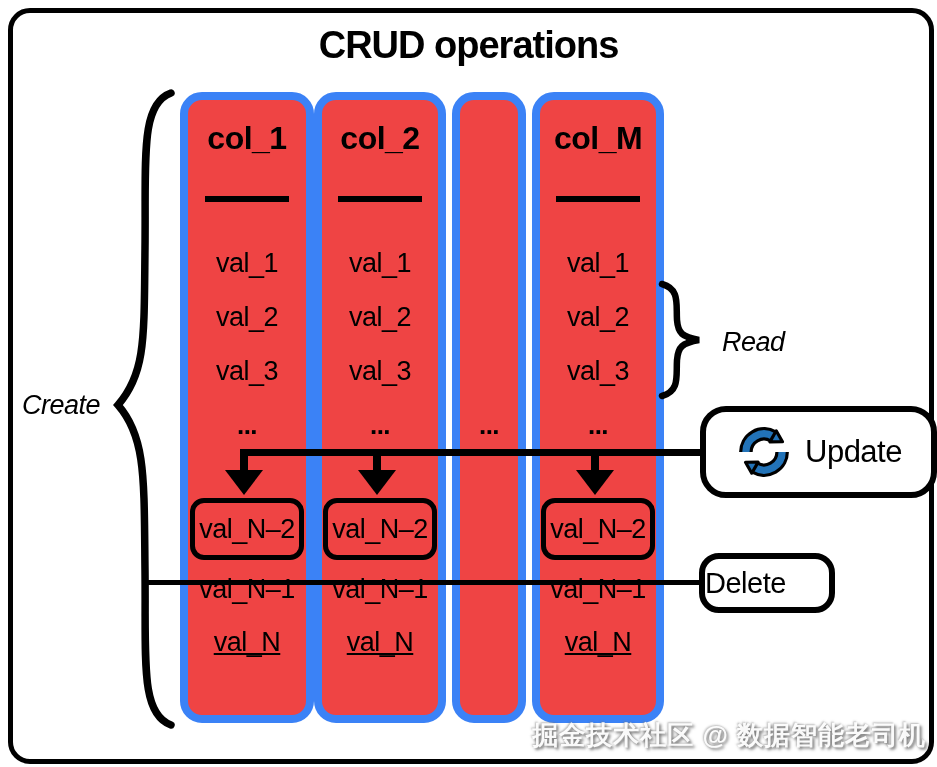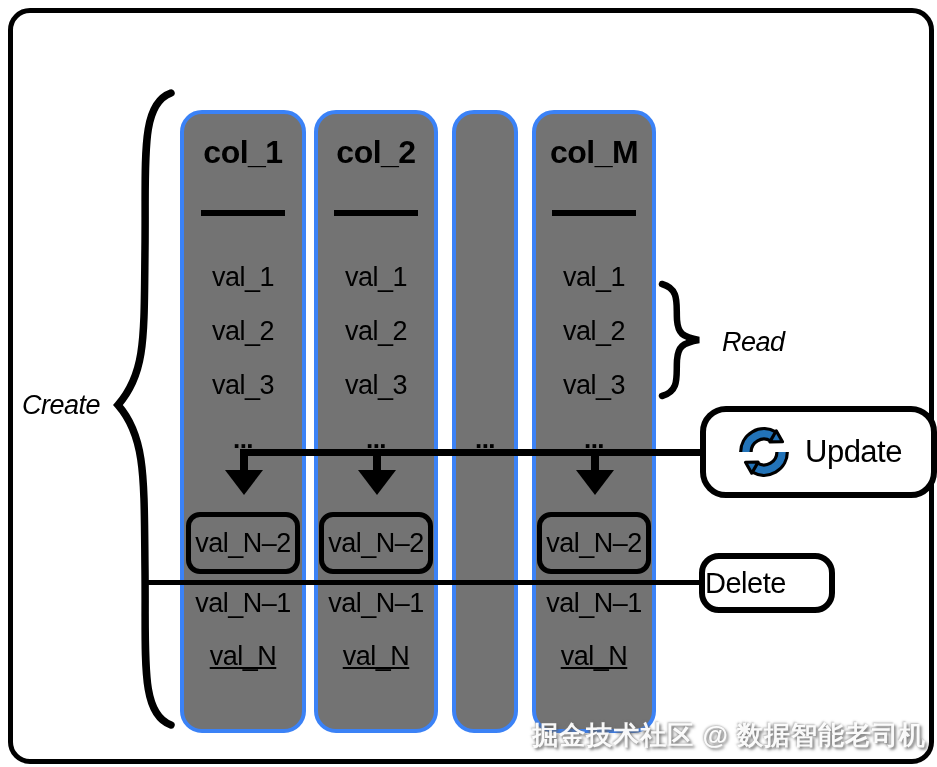--- a/index.html
+++ b/index.html
@@ -10,22 +10,22 @@
   .frame{
     position:absolute;left:8px;top:8px;width:916px;height:746px;
     border:5px solid #000;border-radius:22px;background:#fff;
   }
   .title{
     position:absolute;left:0;top:24px;width:937px;text-align:center;
     font-size:38px;font-weight:bold;letter-spacing:-1px;
   }
   
   .column{
-    position:absolute;top:110px;height:615px;background:#737373;
-    border:4px solid #3b82f6;border-radius:22px;z-index:1;
+    position:absolute;top:92px;height:615px;background:#ef4444;
+    border:8px solid #3b82f6;border-radius:22px;z-index:1;
   }
   .col-1{left:180px;width:118px;}
   .col-2{left:314px;width:116px;}
   .col-dots{left:452px;width:58px;}
   .col-m{left:532px;width:116px;}
   .col-header{
     position:absolute;left:0;right:0;top:20px;text-align:center;
     font-size:32px;font-weight:bold;letter-spacing:-0.5px;
   }
   .col-underline{
@@ -76,20 +76,21 @@
     font-size:26px;font-weight:bold;letter-spacing:1px;color:rgba(255,255,255,0.95);
     text-shadow:2px 2px 3px rgba(95,95,95,0.85), -1px -1px 2px rgba(120,120,120,0.5);
   }
 </style>
 </head>
 <body>
 
 <div class="canvas">
   <div class="frame"></div>
 
+  <div class="title">CRUD operations</div>
 
   <svg class="brace create-brace" width="78" height="642" viewBox="0 0 78 642">
     <path d="M 68 5 C 37 16, 43 70, 42 160 C 41 250, 43 285, 15 317 C 43 349, 41 390, 42 482 C 43 572, 37 626, 68 637" fill="none" stroke="#000" stroke-width="7.5" stroke-linecap="round"></path>
   </svg>
   <div class="side-label create-label">Create</div>
 
   <div class="column col-1">
     <div class="col-header">col_1</div>
     <div class="col-underline"></div>
     <div class="val r-v1">val_1</div>

